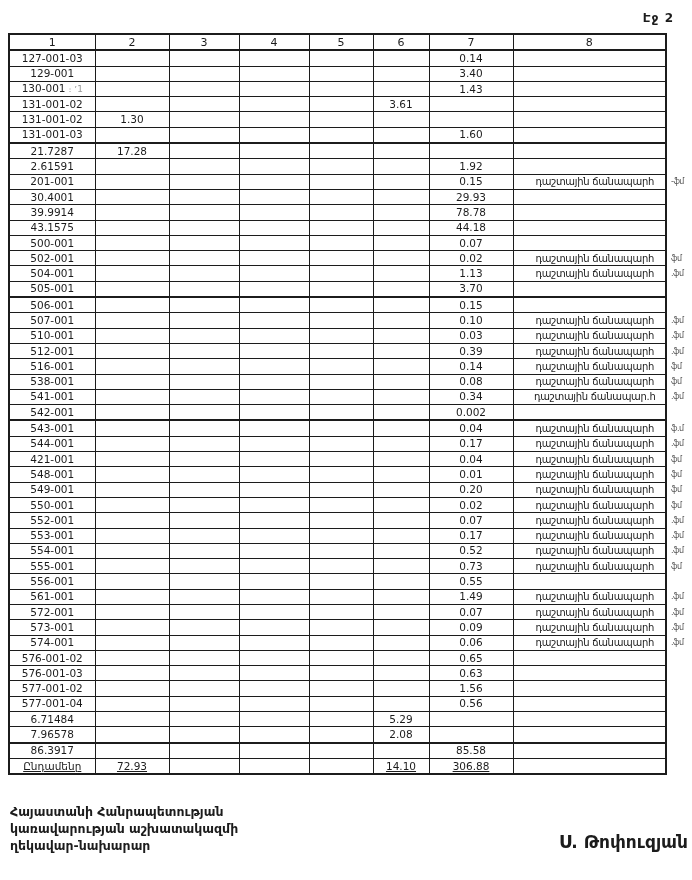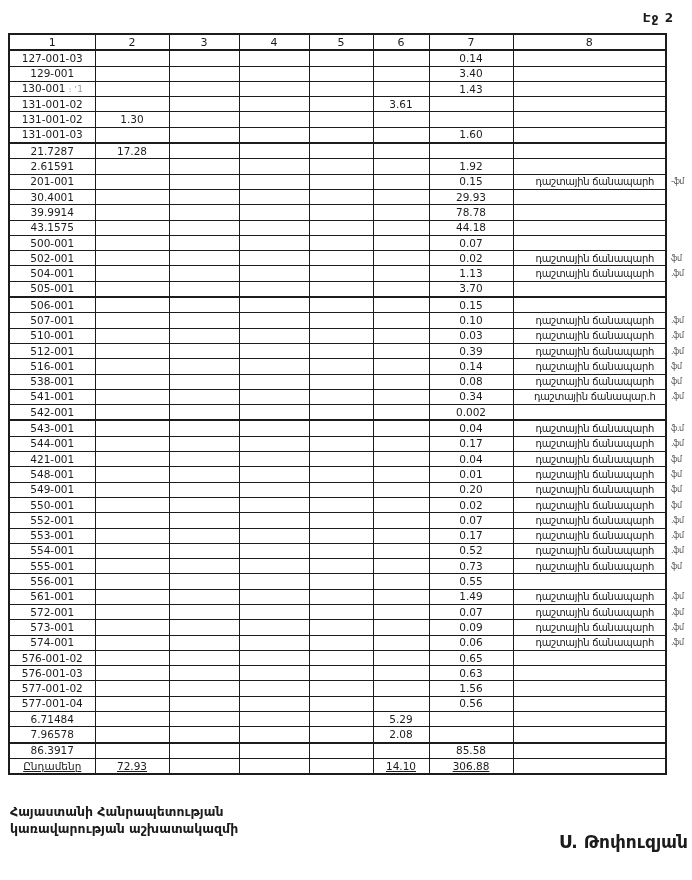--- a/index.html
+++ b/index.html
@@ -580,17 +580,18 @@
           <td>306.88</td>
           <td class="note colR"></td>
           <td class="mark"></td>
         </tr>
       </tbody>
   </table>
 
   <div class="footer-left">
     <div>Հայաստանի Հանրապետության</div>
     <div>կառավարության աշխատակազմի</div>
+    <div>ղեկավար-նախարար</div>
   </div>
 
   <div class="signature">Ս. Թոփուզյան</div>
 
 </div>
 
 </body></html>

